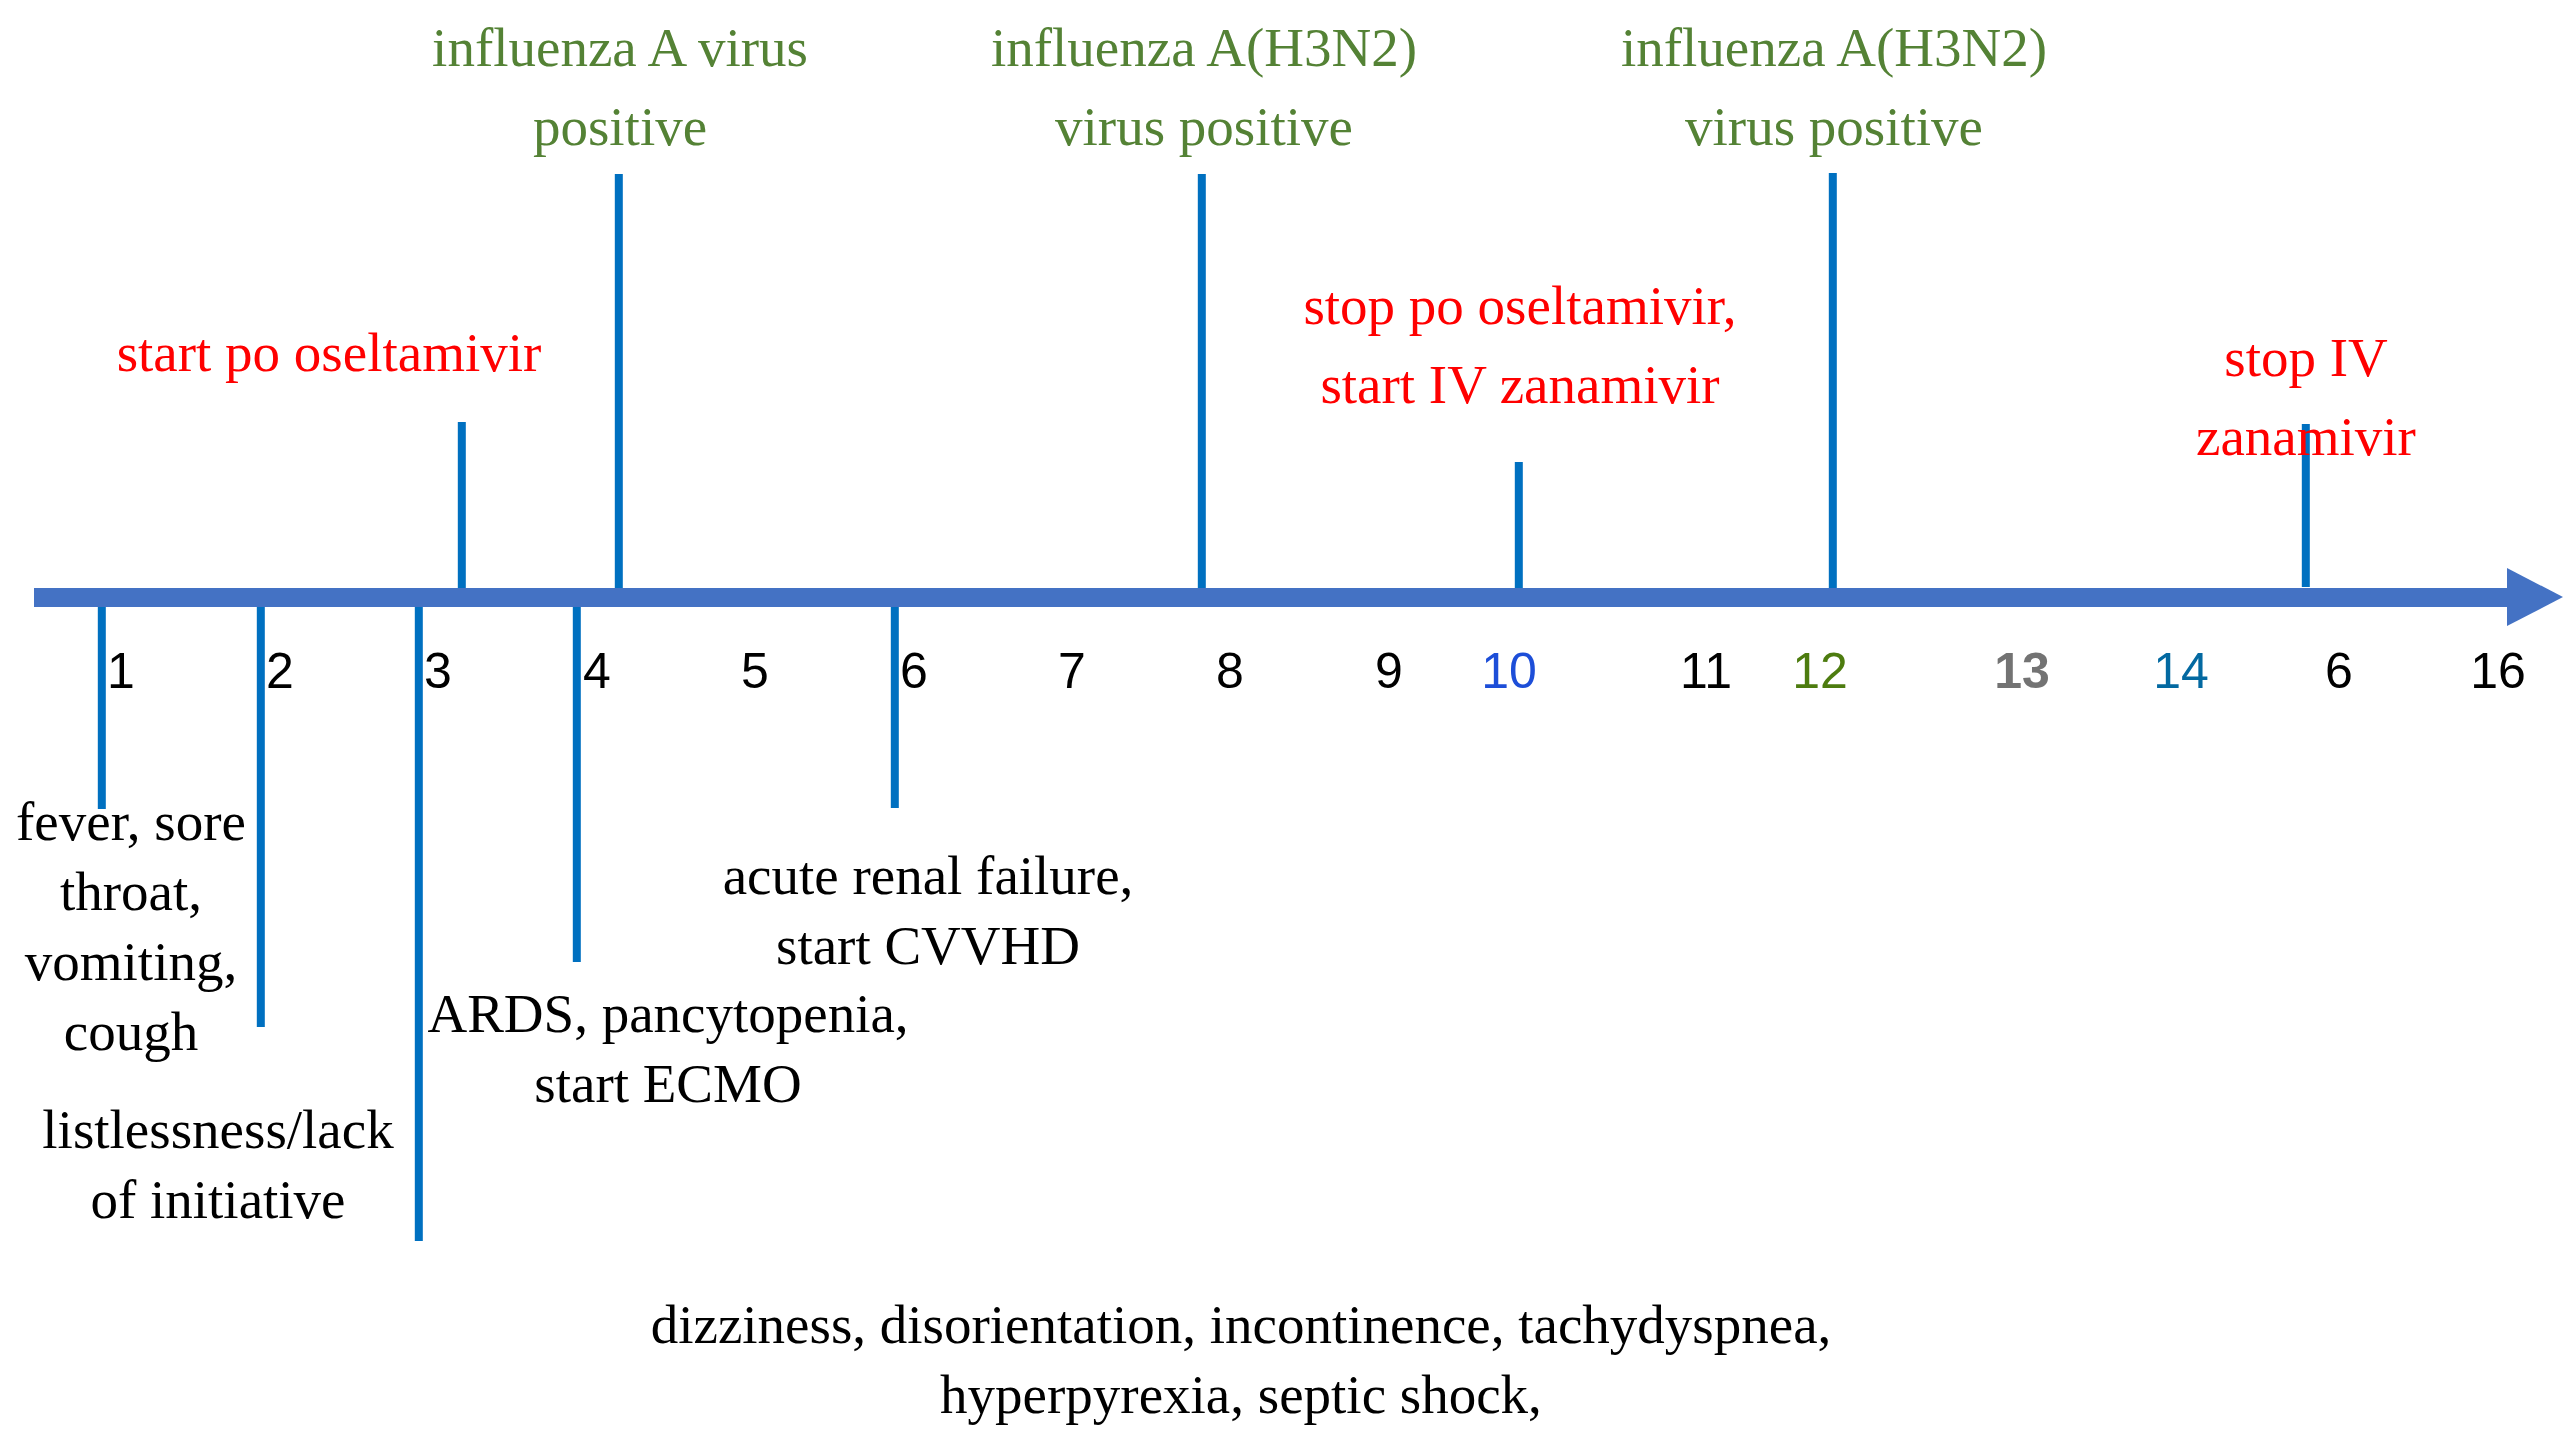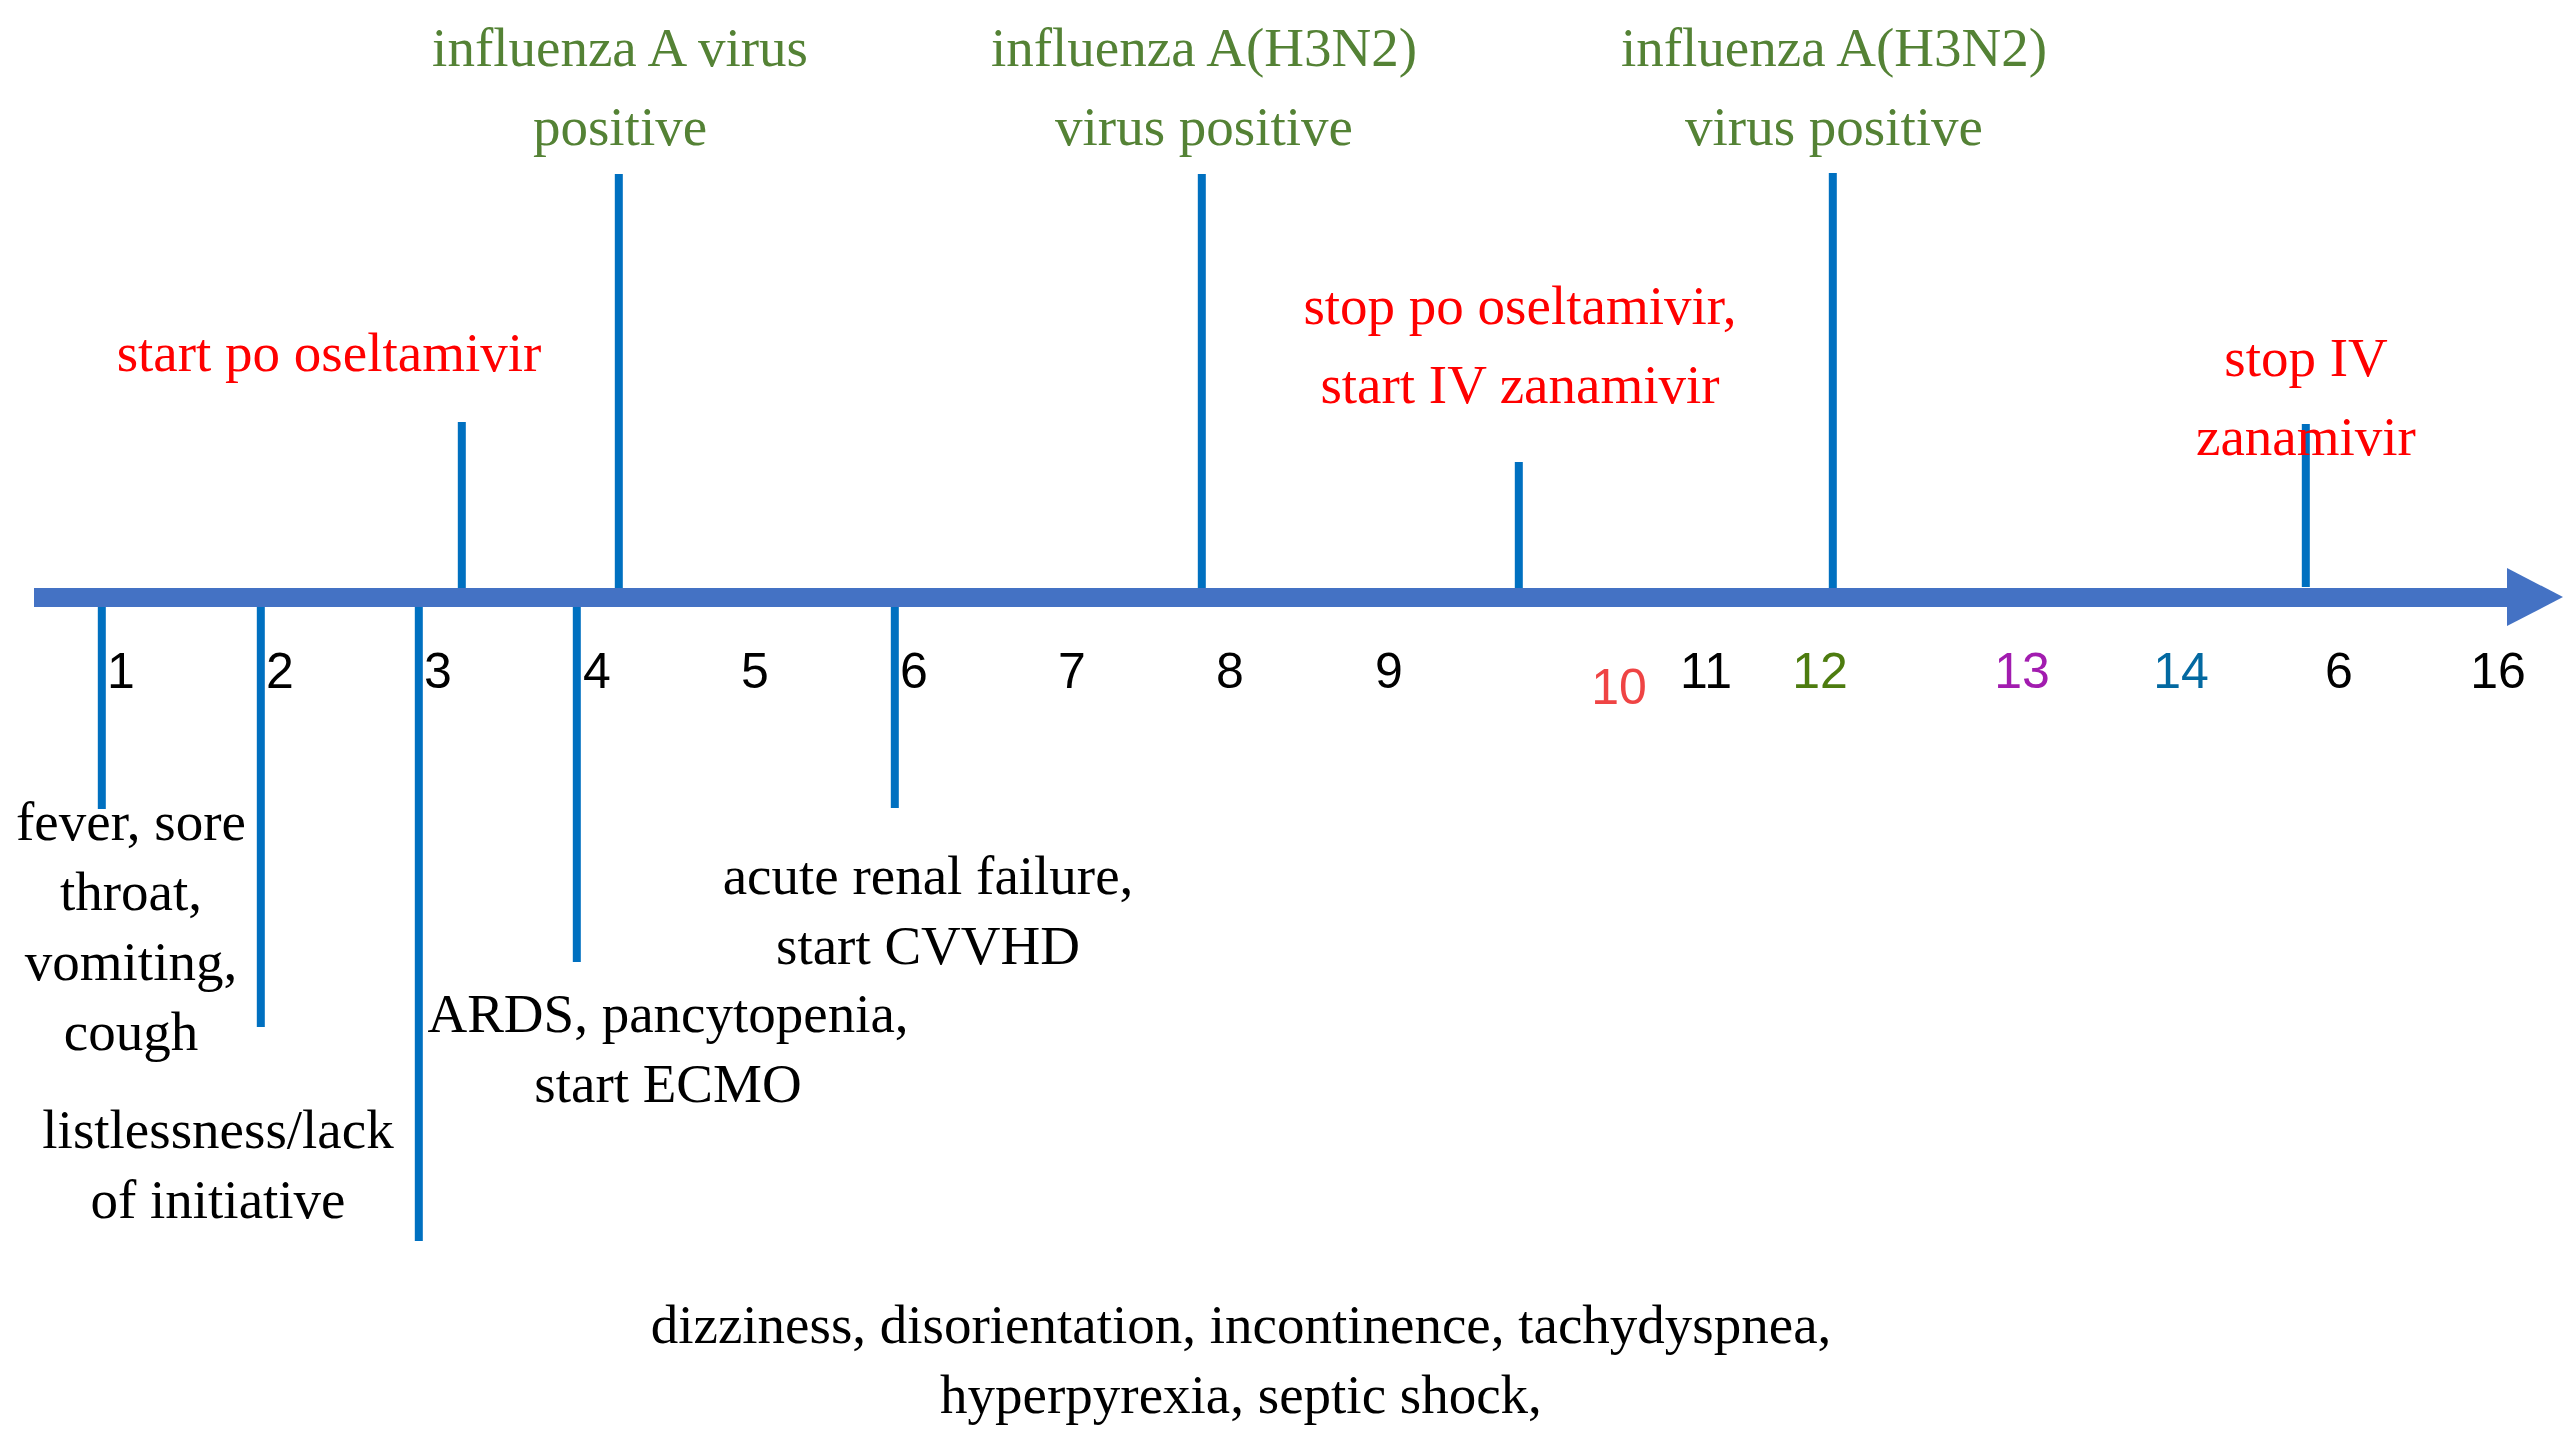--- a/index.html
+++ b/index.html
@@ -50,24 +50,24 @@
   <div id="day-numbers">
       <div class="day-number" style="left: 121px; top: 643px; color: rgb(0, 0, 0);">1</div>
       <div class="day-number" style="left: 280px; top: 643px; color: rgb(0, 0, 0);">2</div>
       <div class="day-number" style="left: 438px; top: 643px; color: rgb(0, 0, 0);">3</div>
       <div class="day-number" style="left: 597px; top: 643px; color: rgb(0, 0, 0);">4</div>
       <div class="day-number" style="left: 755px; top: 643px; color: rgb(0, 0, 0);">5</div>
       <div class="day-number" style="left: 914px; top: 643px; color: rgb(0, 0, 0);">6</div>
       <div class="day-number" style="left: 1072px; top: 643px; color: rgb(0, 0, 0);">7</div>
       <div class="day-number" style="left: 1230px; top: 643px; color: rgb(0, 0, 0);">8</div>
       <div class="day-number" style="left: 1389px; top: 643px; color: rgb(0, 0, 0);">9</div>
-      <div class="day-number" style="left: 1619px; top: 643px; color: #ef4444; margin-top: 16px;">10</div>
+      <div class="day-number" style="left: 1509px; top: 643px; color: #1d4ed8;">10</div>
       <div class="day-number" style="left: 1706px; top: 643px; color: rgb(0, 0, 0);">11</div>
       <div class="day-number" style="left: 1820px; top: 643px; color: #4d7c0f;">12</div>
-      <div class="day-number" style="left: 2022px; top: 643px; color: #a21caf;">13</div>
+      <div class="day-number" style="left: 2022px; top: 643px; color: #737373; font-weight: bold;">13</div>
       <div class="day-number" style="left: 2181px; top: 643px; color: #0369a1;">14</div>
       <div class="day-number" style="left: 2339px; top: 643px; color: rgb(0, 0, 0);">6</div>
       <div class="day-number" style="left: 2498px; top: 643px; color: rgb(0, 0, 0);">16</div>
     </div>
   <div id="events-above">
       <div class="tick event" style="background: rgb(0, 112, 192); left: 619px; top: 174px; height: 414px;"></div>
       <div class="label result" style="left: 620px; top: 8.4px; color: rgb(84, 130, 53);">influenza A virus
 positive</div>
       <div class="tick event" style="background: rgb(0, 112, 192); left: 1202px; top: 174px; height: 414px;"></div>
       <div class="label result" style="left: 1204px; top: 8.4px; color: rgb(84, 130, 53);">influenza A(H3N2)

